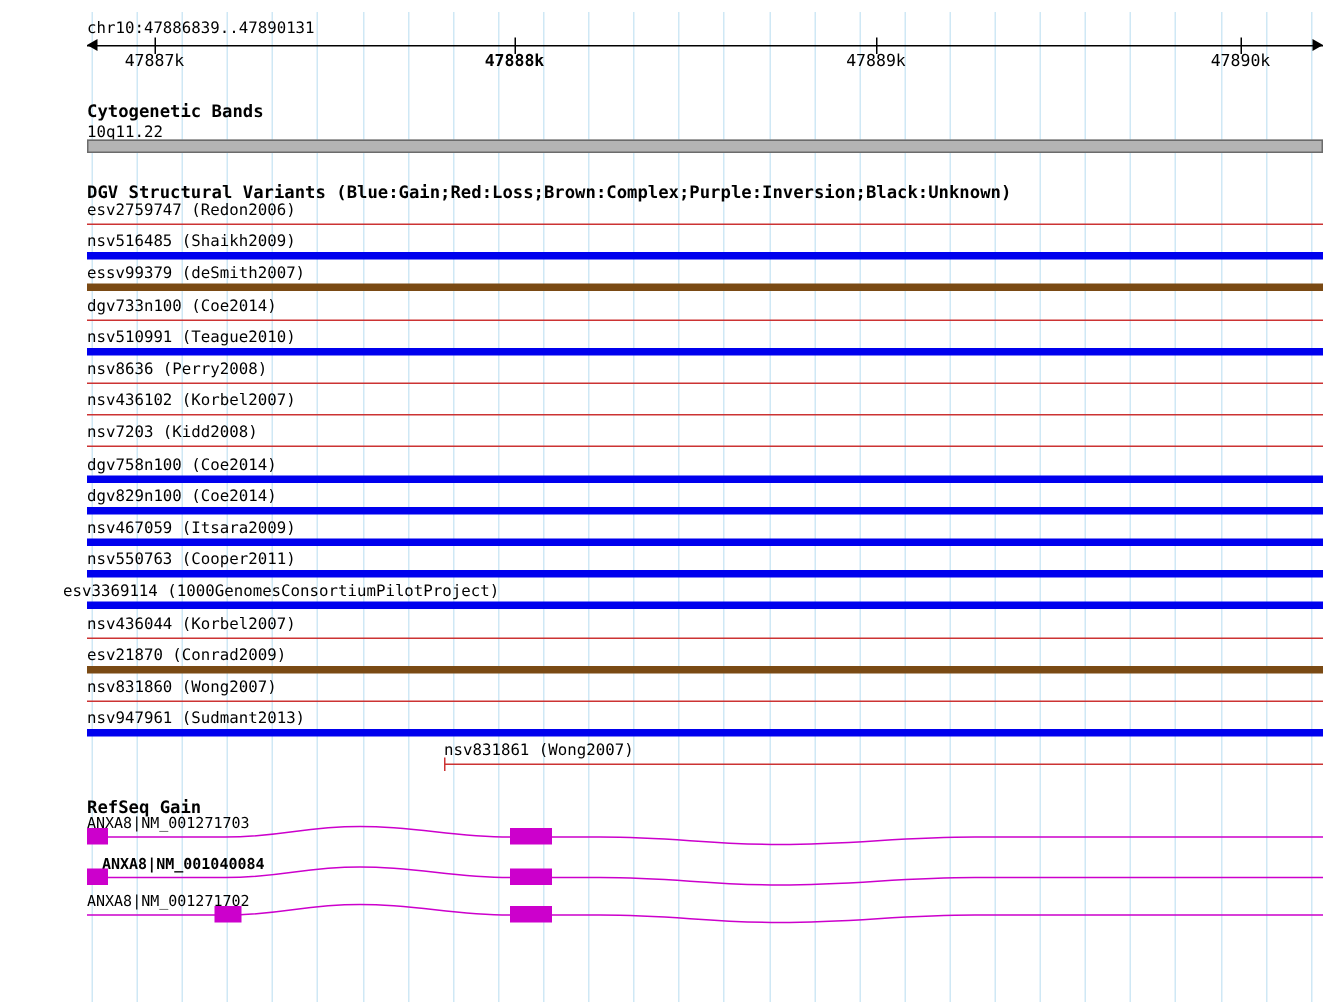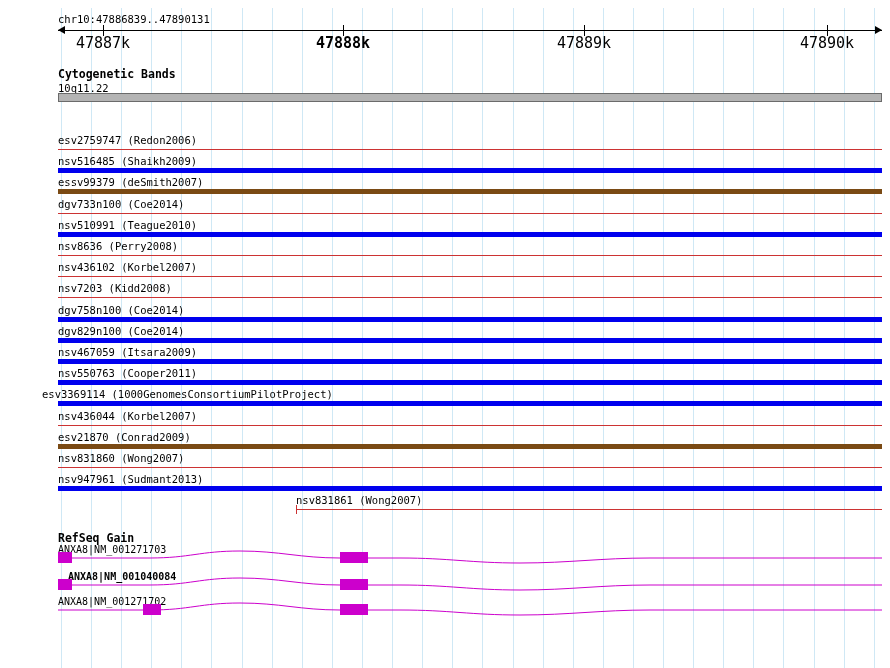--- a/index.html
+++ b/index.html
@@ -51,21 +51,21 @@
   }
   .ruler-tick {
     position: absolute;
     top: 25px;
     width: 1px; height: 11px;
     background: #000000;
   }
   .ruler-label {
     position: absolute;
     top: 34px;
-    font-size: 15px;
+    font-size: 11px;
     white-space: nowrap;
     transform: translateX(-50%);
   }
   .arrow-left, .arrow-right {
     position: absolute;
     top: 26px;
     width: 0; height: 0;
     border-top: 4px solid transparent;
     border-bottom: 4px solid transparent;
   }
@@ -171,20 +171,21 @@
       <div class="ruler-tick" style="left: 584px;"></div>
       <div class="ruler-label" style="left: 584px;">47889k</div>
       <div class="ruler-tick" style="left: 827px;"></div>
       <div class="ruler-label" style="left: 827px;">47890k</div>
     </div>
 
   <div class="section-title" style="left:58px; top:67px;">Cytogenetic Bands</div>
   <div class="track-label" style="left:58px; top:82px;">10q11.22</div>
   <div class="band-bar" style="top:93px;"></div>
 
+  <div class="section-title" style="left:58px; top:121px;">DGV Structural Variants (Blue:Gain;Red:Loss;Brown:Complex;Purple:Inversion;Black:Unknown)</div>
   <div id="dgv-tracks">
       <div class="track-label" style="left: 58px; top: 134px;">esv2759747 (Redon2006)</div>
       <div class="sv-thin" style="left: 58px; width: 824px; top: 149px; background: rgb(204, 51, 51);"></div>
       <div class="track-label" style="left: 58px; top: 155.2px;">nsv516485 (Shaikh2009)</div>
       <div class="sv-bar" style="left: 58px; width: 824px; top: 168.2px; background: rgb(0, 0, 238);"></div>
       <div class="track-label" style="left: 58px; top: 176.4px;">essv99379 (deSmith2007)</div>
       <div class="sv-bar" style="left: 58px; width: 824px; top: 189.4px; background: rgb(122, 74, 20);"></div>
       <div class="track-label" style="left: 58px; top: 197.6px;">dgv733n100 (Coe2014)</div>
       <div class="sv-thin" style="left: 58px; width: 824px; top: 212.6px; background: rgb(204, 51, 51);"></div>
       <div class="track-label" style="left: 58px; top: 218.8px;">nsv510991 (Teague2010)</div>

